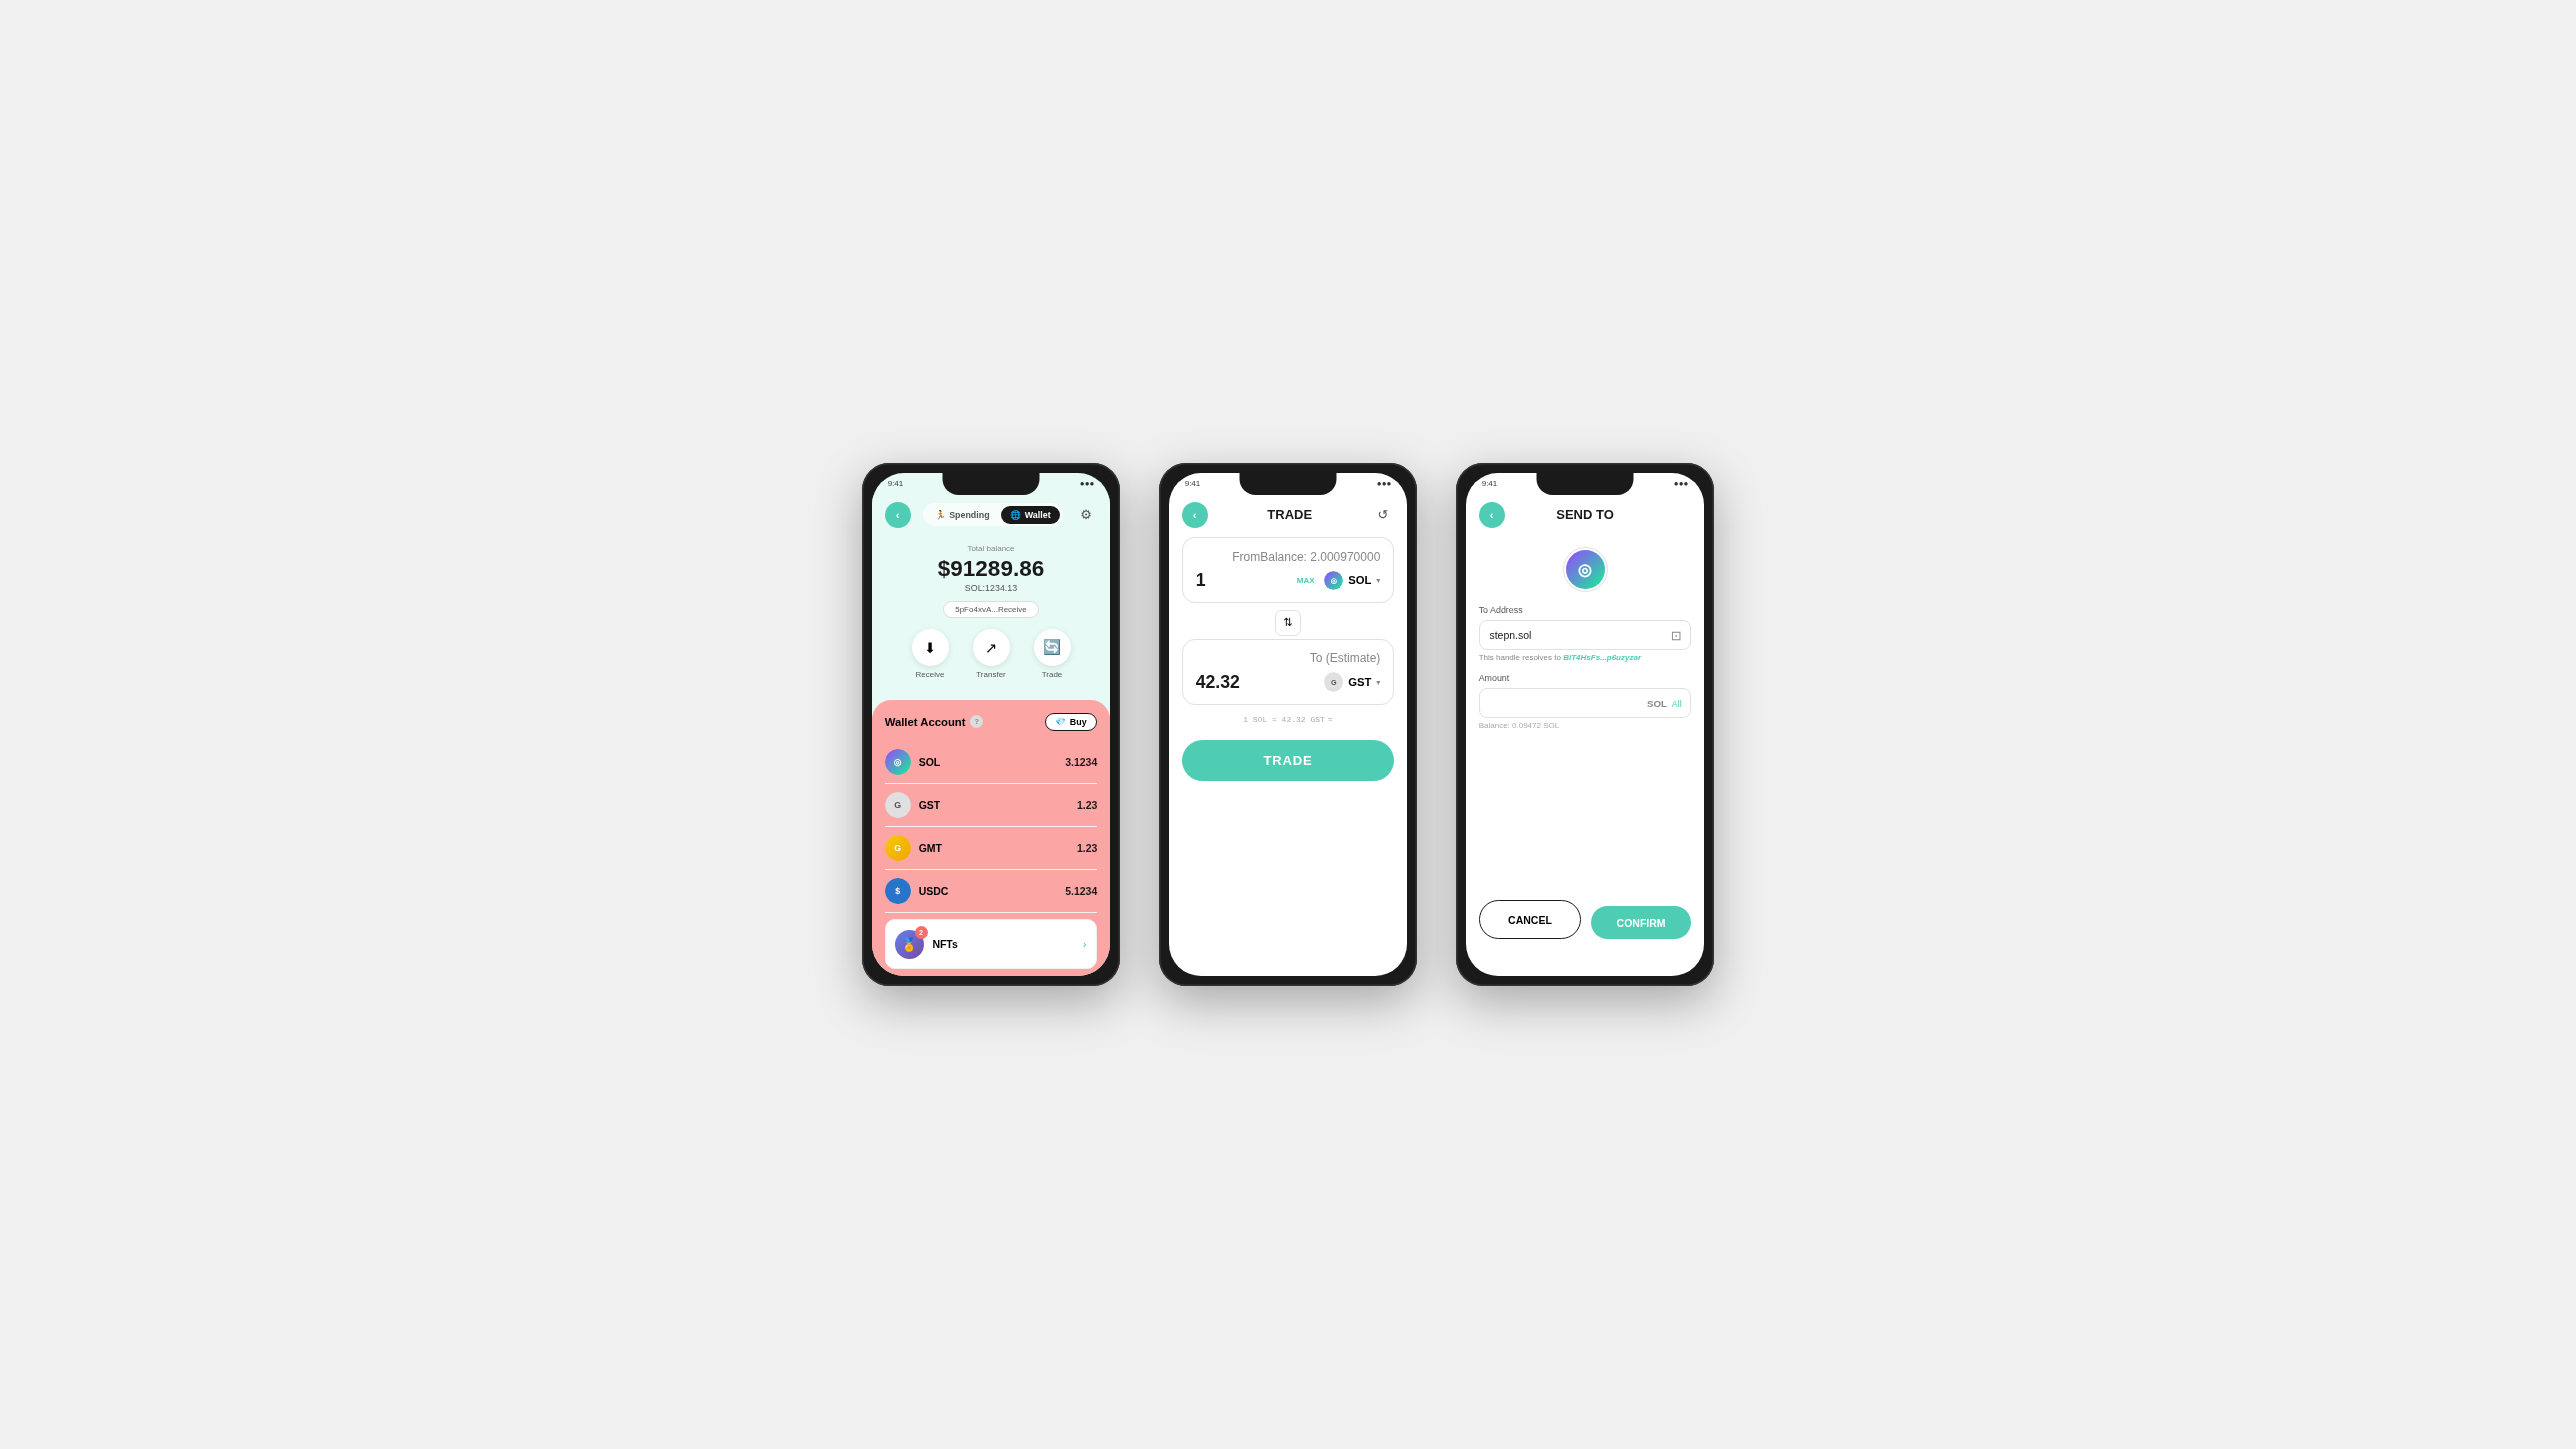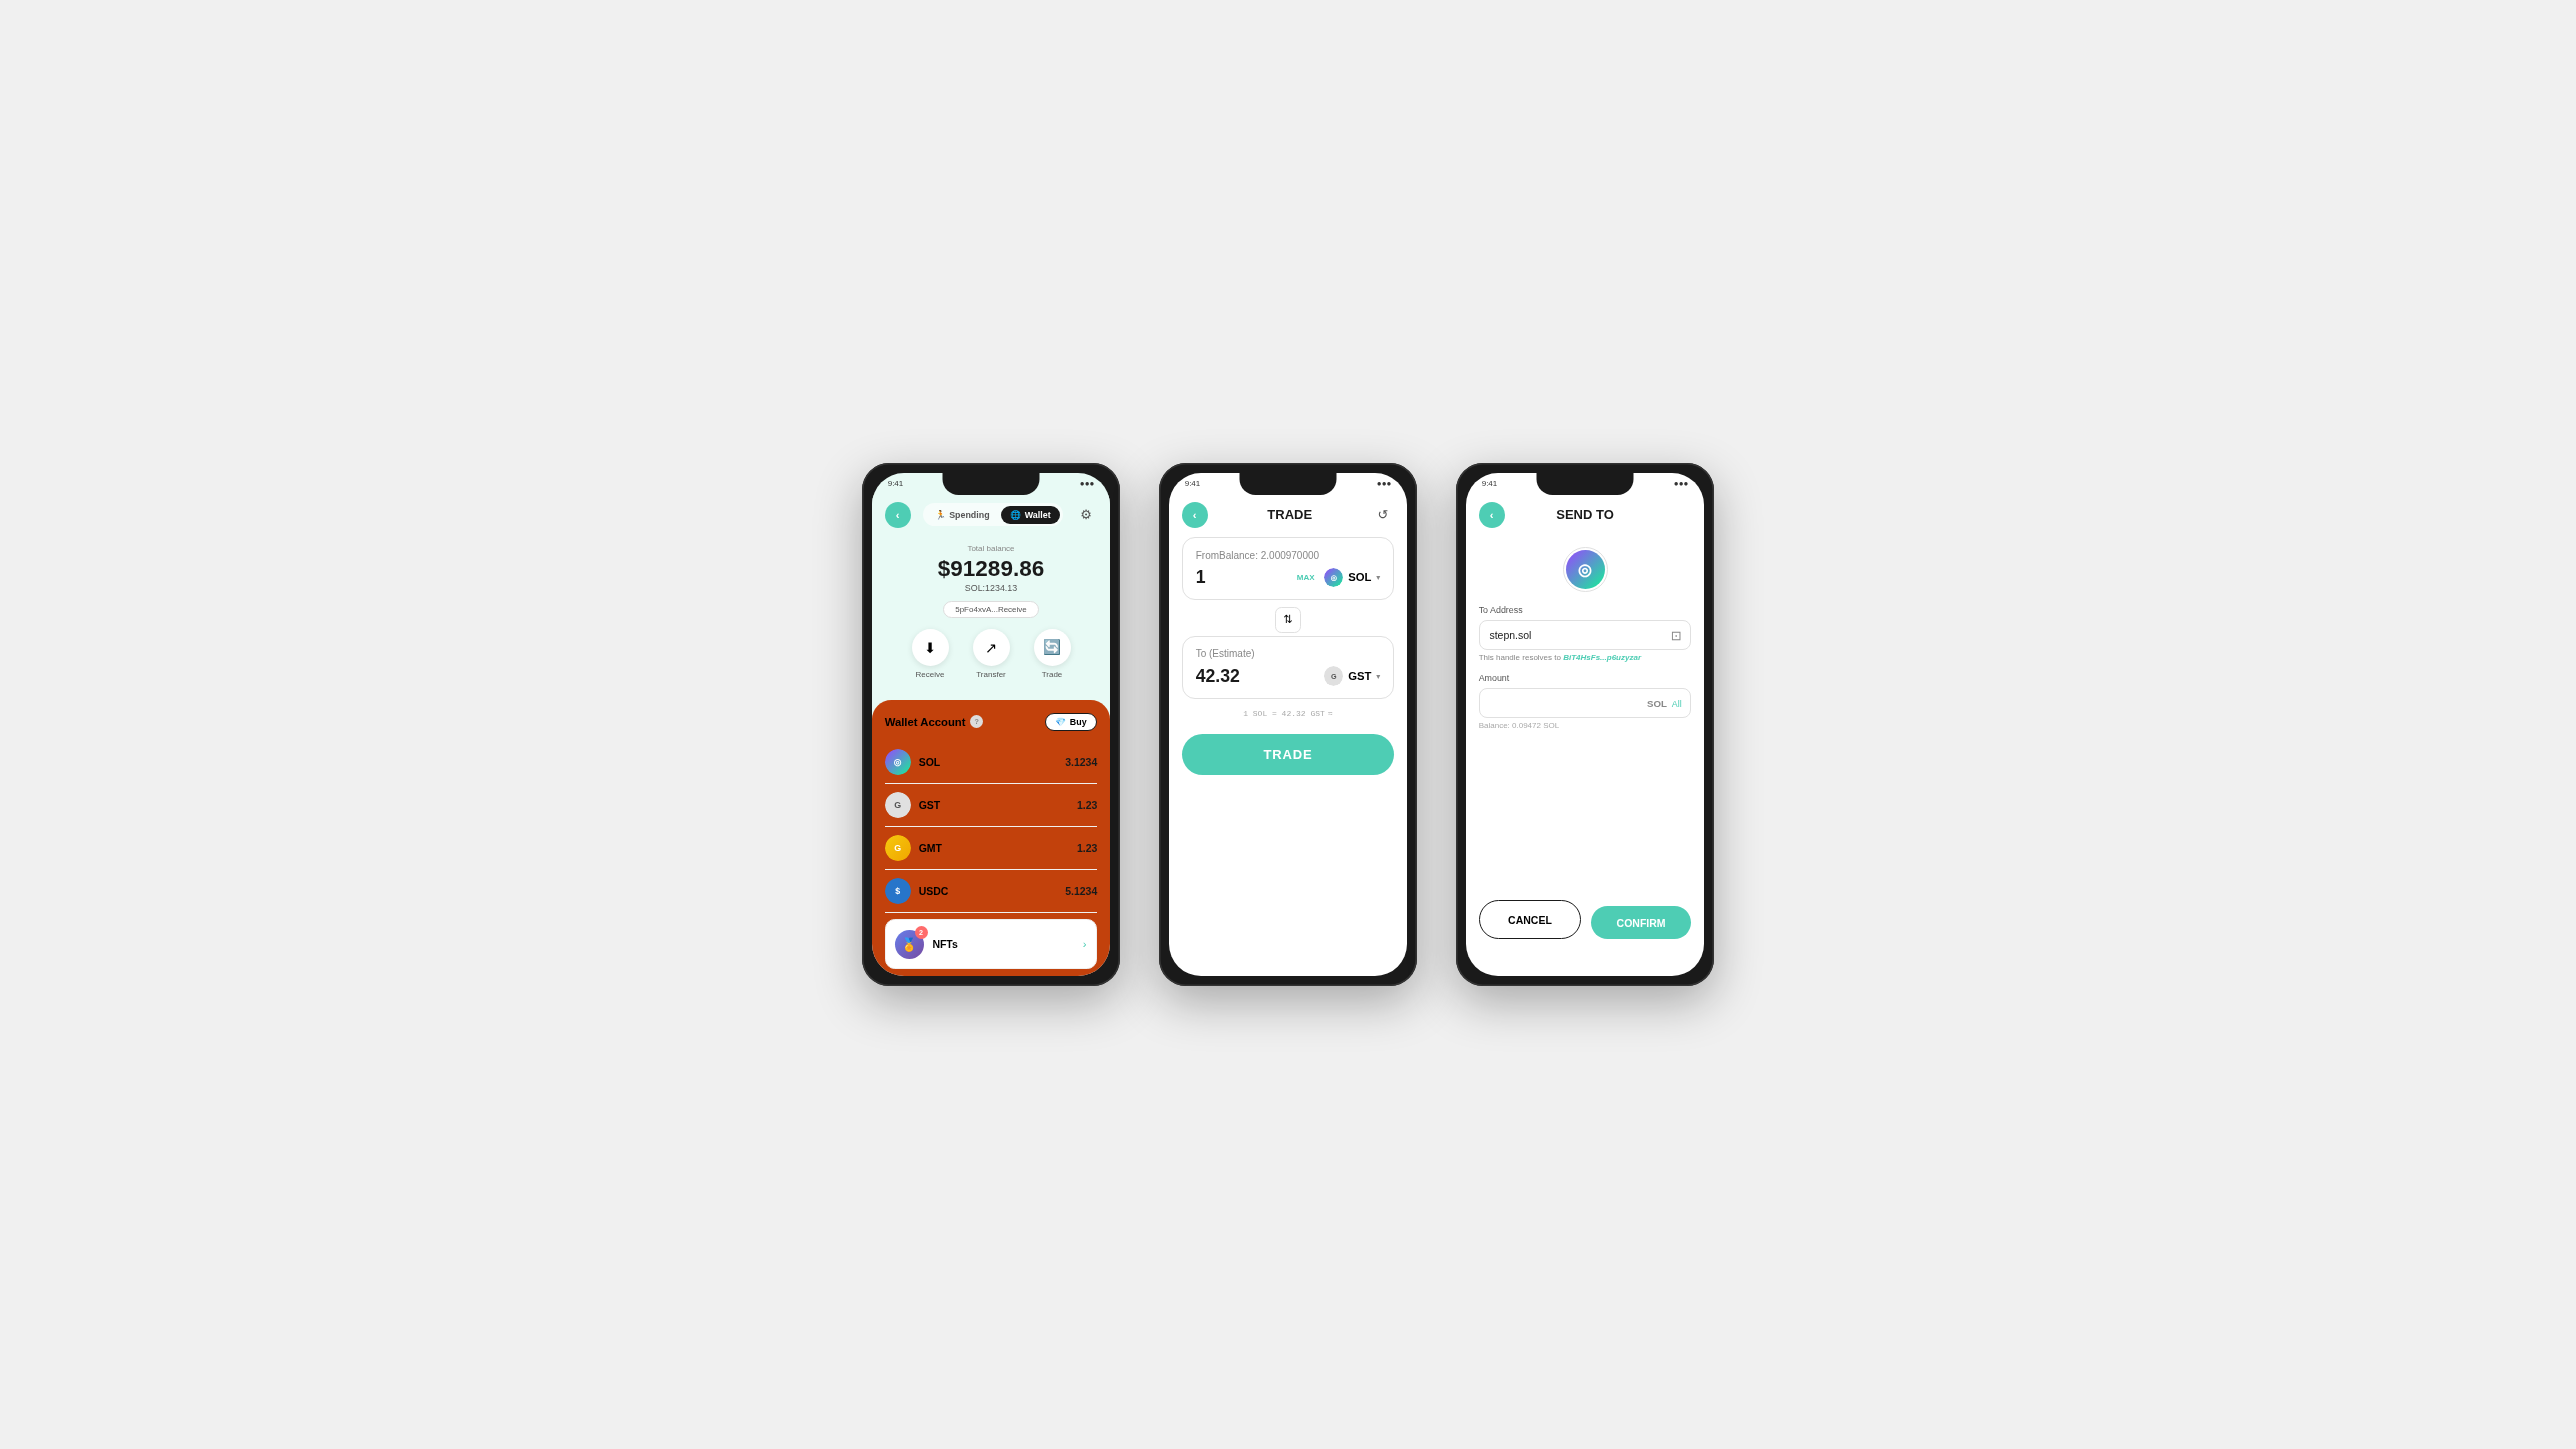--- a/index.html
+++ b/index.html
@@ -159,21 +159,21 @@
       display: flex; align-items: center; justify-content: center;
       font-size: 14.5px;
       box-shadow: 0 1.6px 6.4px rgba(0,0,0,0.1);
     }
     .action-label {
       font-size: 8px;
       color: #555;
       font-weight: 500;
     }
     .wallet-body {
-      background: #c2410c;
+      background: #fca5a5;
       border-radius: 19.3px 19.3px 0 0;
       padding: 13px;
       flex: 1;
       min-height: 0;
     }
     .wallet-account-header {
       display: flex;
       justify-content: space-between;
       align-items: center;
       margin-bottom: 9.7px;
@@ -288,25 +288,25 @@
       color: #555;
     }
     .trade-body { padding: 0 13px; }
     .trade-card {
       border: 1.2px solid #e0e0e0;
       border-radius: 13px;
       padding: 11.3px 13px;
       margin-bottom: 6.4px;
     }
     .trade-card-label {
-      font-size: 10px;
+      font-size: 12px;
       color: #888;
       margin-bottom: 6.4px;
       display: flex;
-      justify-content: flex-start;
+      justify-content: flex-end;
     }
     .trade-card-row {
       display: flex;
       align-items: center;
       justify-content: space-between;
     }
     .trade-amount {
       font-size: 17.7px;
       font-weight: 600;
       color: #1a1a1a;

